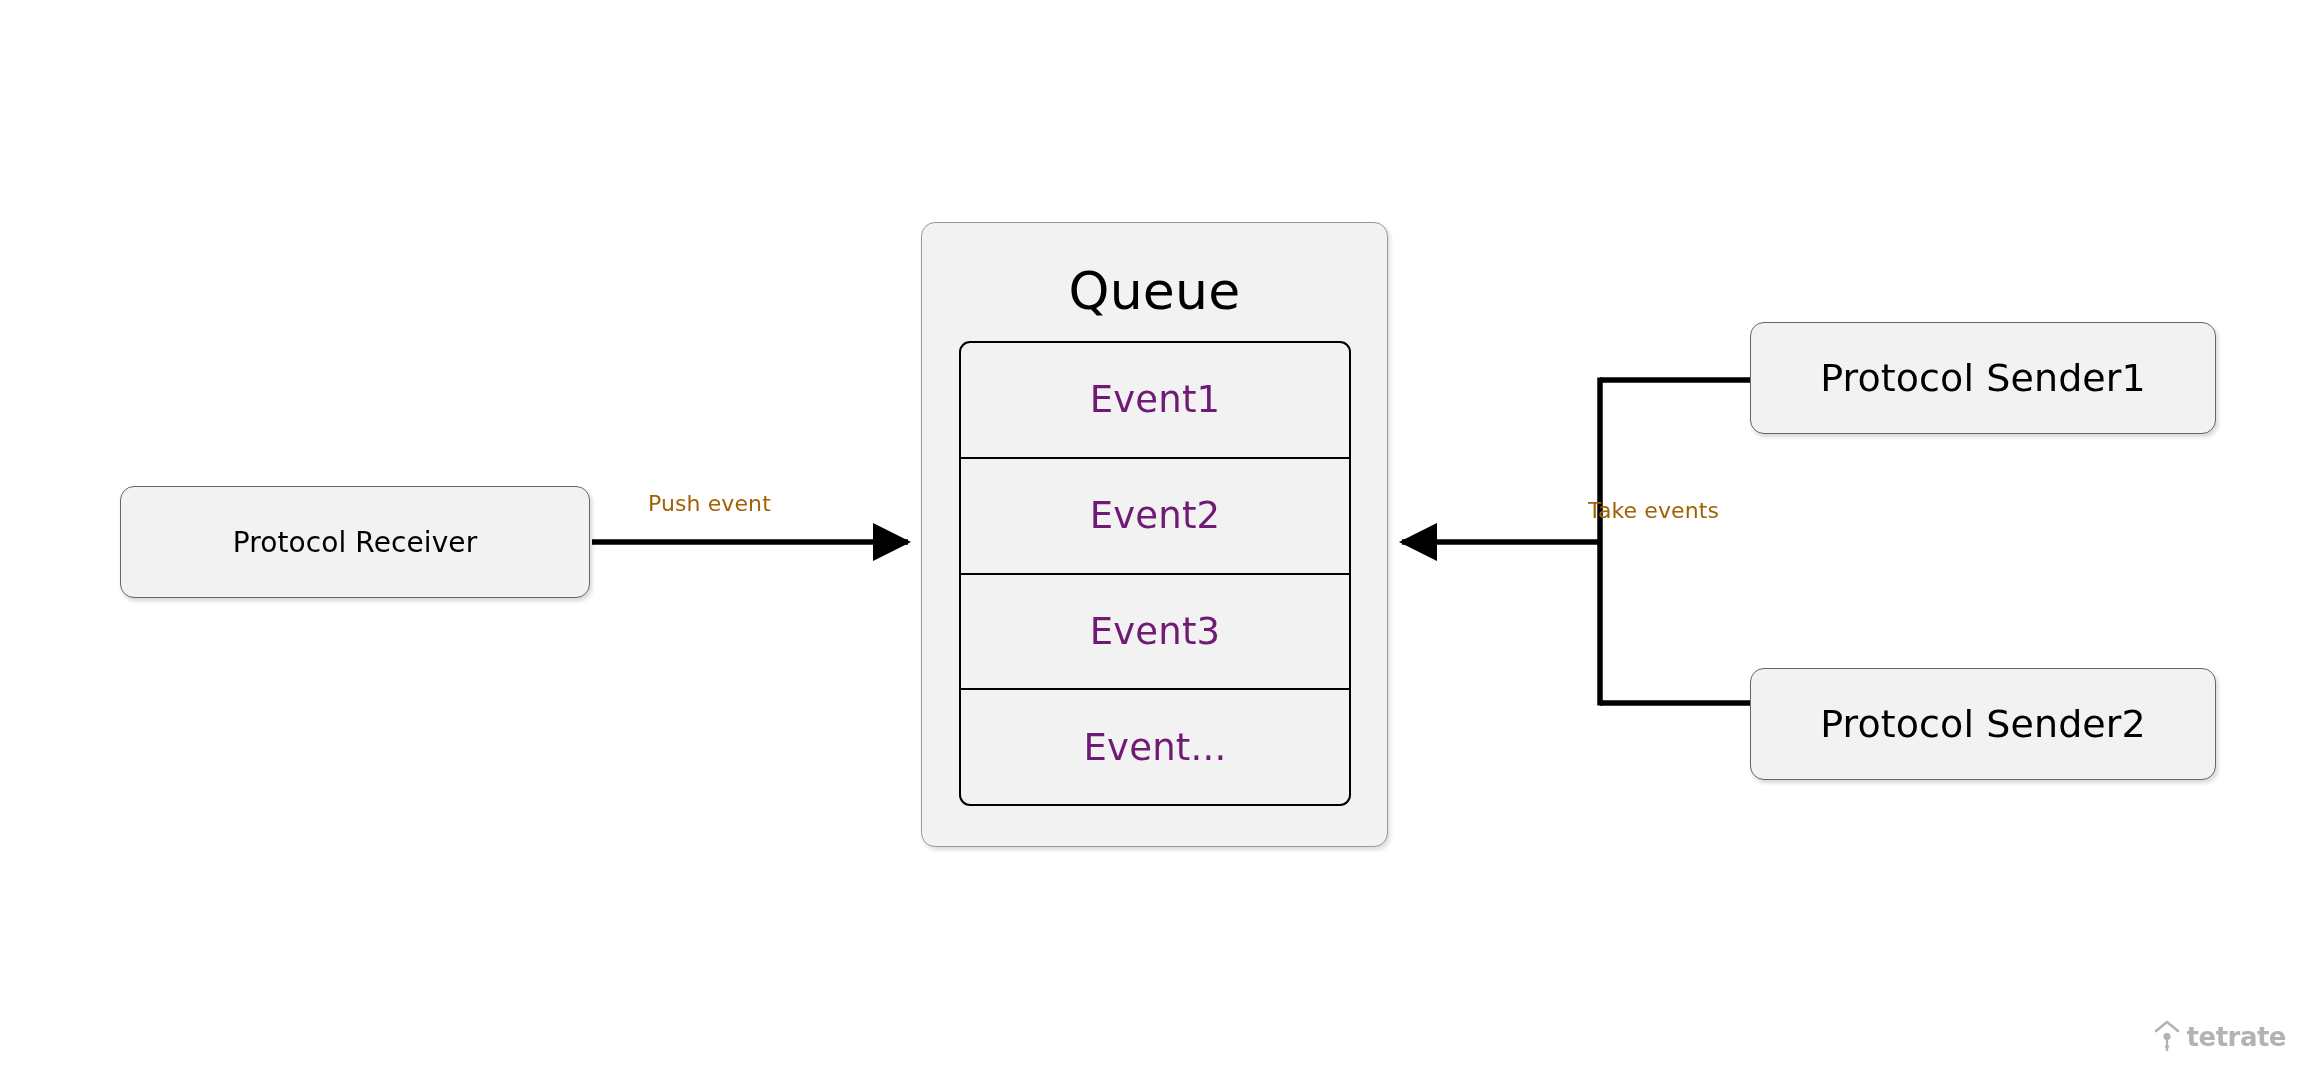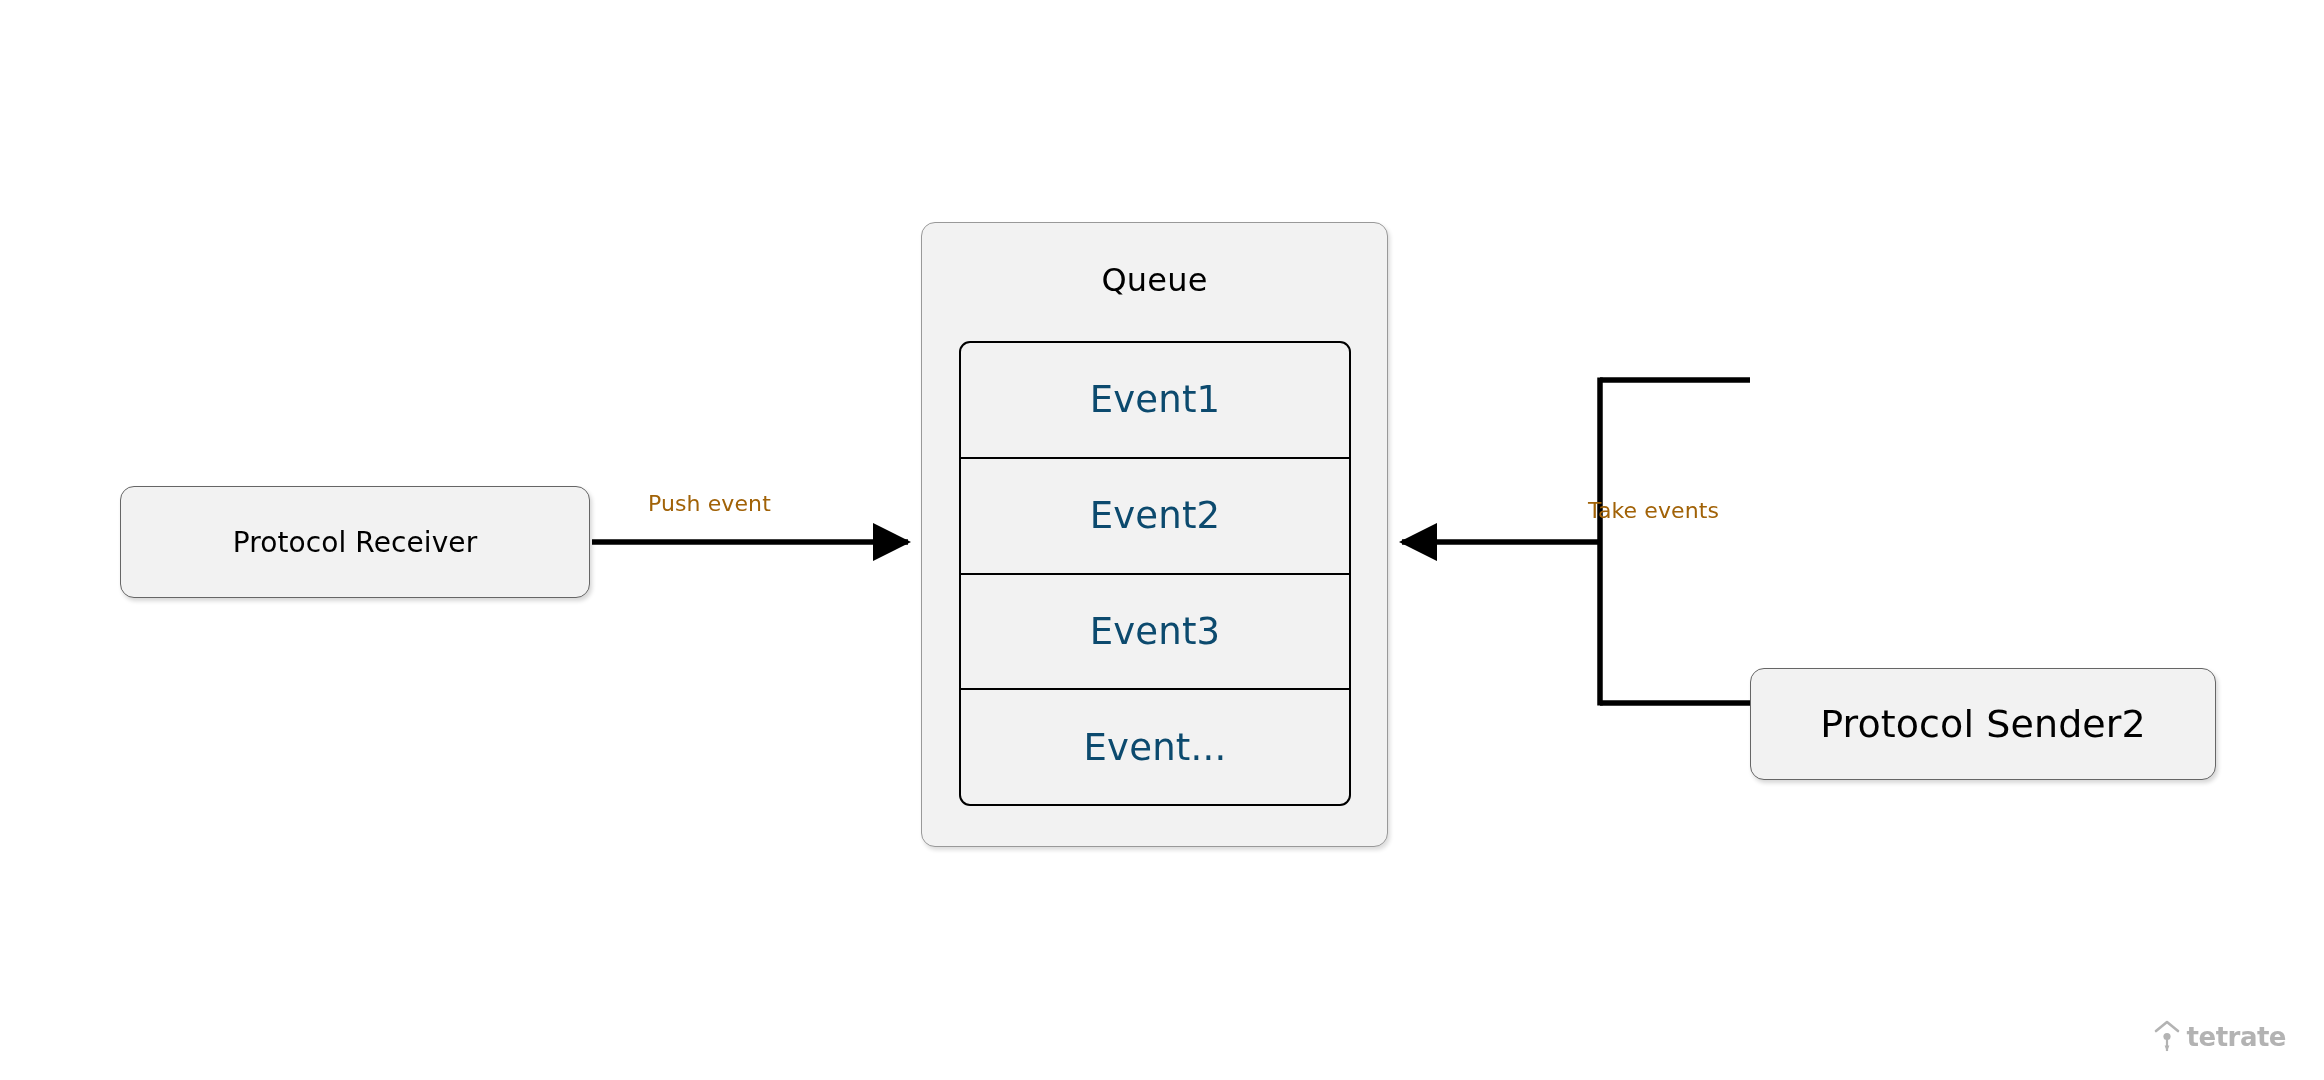--- a/index.html
+++ b/index.html
@@ -78,21 +78,21 @@
     border-radius: 14px;
     box-shadow: 2px 3px 4px rgba(0,0,0,0.14);
   }
 
   #queue-title {
     position: absolute;
     left: 0;
     top: 38px;
     width: 100%;
     text-align: center;
-    font-size: 32px;
+    font-size: 52px;
     color: #000000;
     letter-spacing: 0.2px;
   }
 
   
   #event-list {
     position: absolute;
     left: 37px;
     top: 118px;
     width: 392px;
@@ -105,21 +105,21 @@
     display: flex;
     flex-direction: column;
   }
 
   .event-row {
     flex: 1 1 0;
     display: flex;
     align-items: center;
     justify-content: center;
     font-size: 37px;
-    color: #0c4a6e;
+    color: #701a75;
     border-bottom: 2.2px solid #000000;
     box-sizing: border-box;
     letter-spacing: 0.2px;
   }
   .event-row:last-child {
     border-bottom: none;
   }
 
   
   .edge-label {
@@ -213,20 +213,23 @@
       </div>
       <div class="event-row">
         <span>Event3</span>
       </div>
       <div class="event-row">
         <span>Event...</span>
       </div>
     </div>
   </div>
 
+  <div class="node" id="node-sender1">
+    <span>Protocol Sender1</span>
+  </div>
 
   <div class="node" id="node-sender2">
     <span>Protocol Sender2</span>
   </div>
 
   <div class="edge-label" id="label-push-event">Push event</div>
 
   <div class="edge-label" id="label-take-events">Take events</div>
 
   <div id="watermark">

